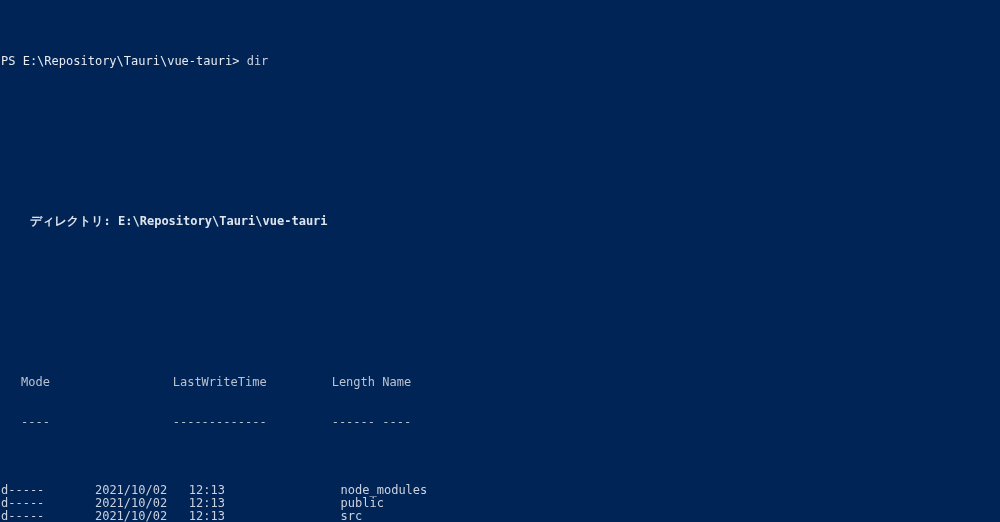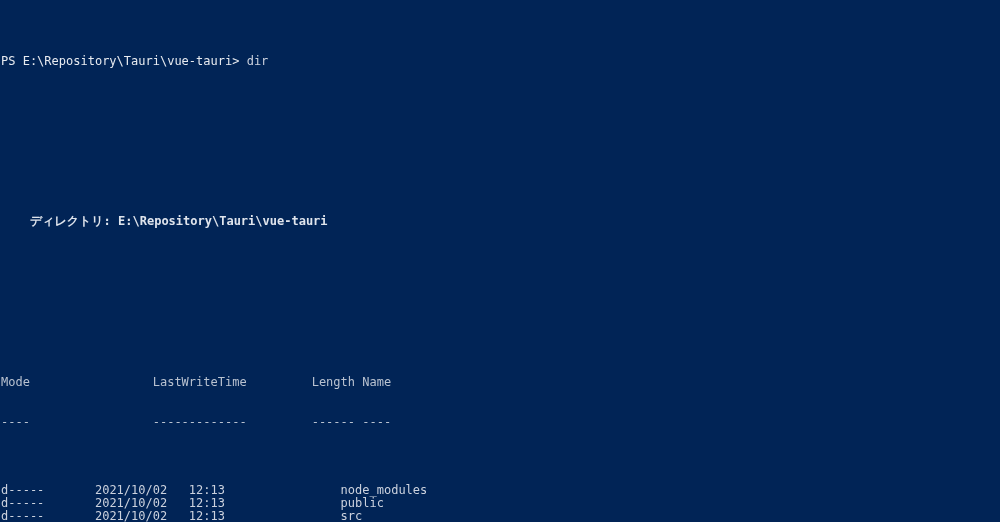--- a/index.html
+++ b/index.html
@@ -27,21 +27,21 @@
     white-space: pre;
   }
   .line {
     height: 13.4px;
     white-space: pre;
     letter-spacing: 0px;
   }
   
   .c-default  { color: #ccd2de; }
   .c-prompt   { color: #e8ebf0; }
-  .c-dim      { color: #b9c2d0; }
+  .c-dim      { color: #b9c2d0; padding-left: 20px; }
   .c-jp       { color: #dfe4ec; font-weight: bold; }
 </style>
 </head>
 <body>
 
 <div id="terminal">
   <div class="screen">
 
     
     <div class="line"><span class="c-prompt">PS E:\Repository\Tauri\vue-tauri&gt;</span><span class="c-default"> </span><span class="c-default">dir</span></div>

